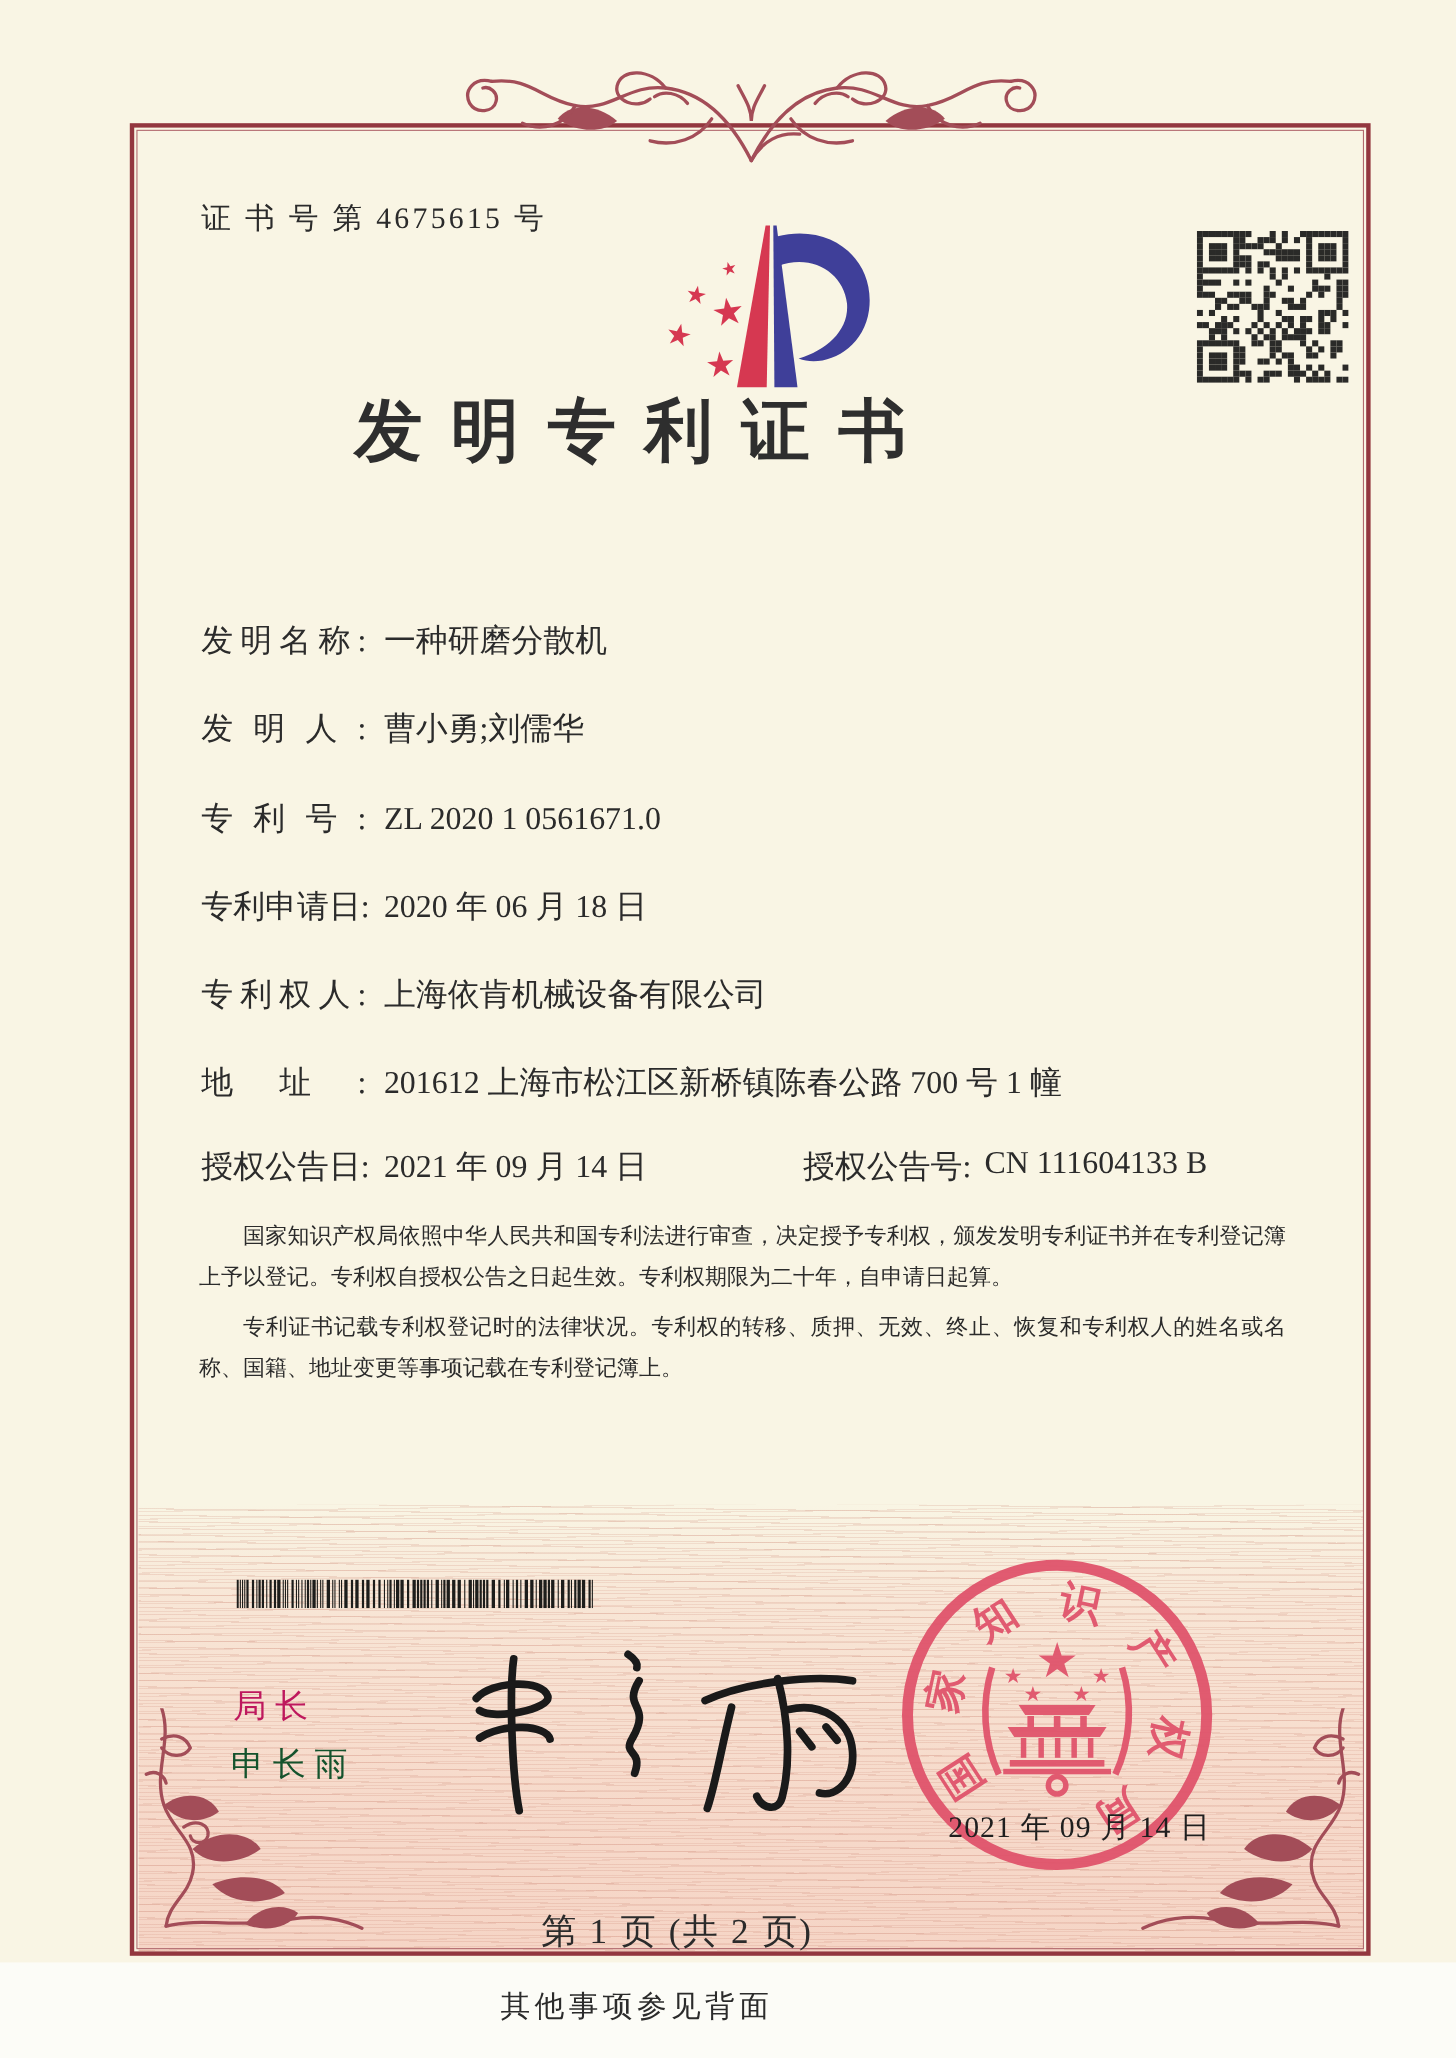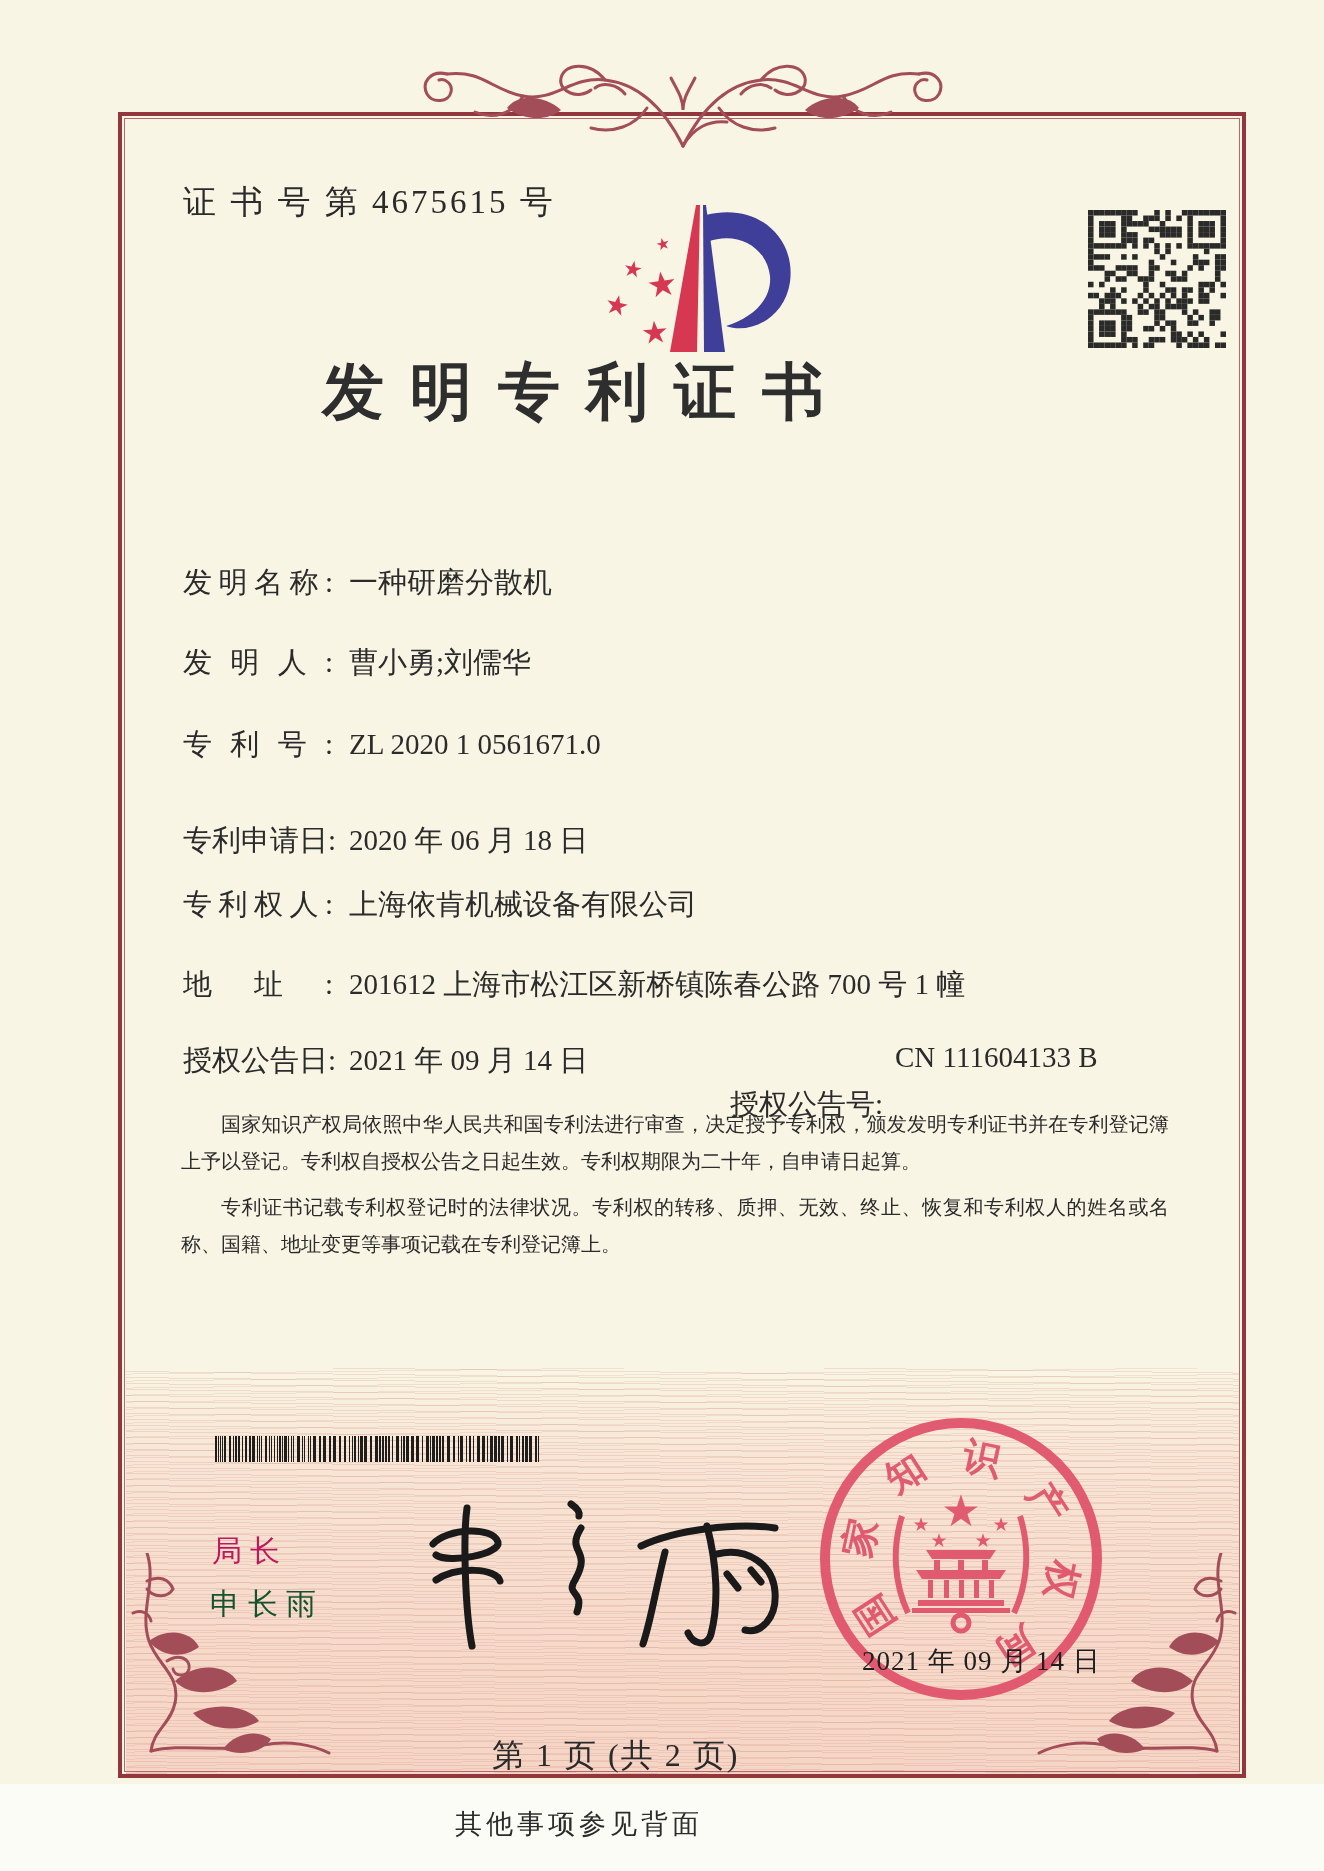--- a/index.html
+++ b/index.html
@@ -19,30 +19,30 @@
       linear-gradient(180deg, rgba(247,219,205,0) 0%, rgba(247,217,202,0.55) 22%, rgba(246,213,198,0.85) 65%, rgba(245,210,195,0.92) 100%);
   }
   .frame-outer {
     position:absolute; left:118px; top:112px; width:1128px; height:1666px;
     border:4px solid #93373f; box-sizing:border-box; z-index:2; pointer-events:none;
   }
   .frame-inner { position:absolute; inset:2px; border:1px solid #b26a6e; }
   .orn { position:absolute; z-index:3; pointer-events:none; }
   .orn path { stroke:#a34d58; stroke-width:3; fill:none; stroke-linecap:round; }
   .orn path.fill { fill:#a34d58; stroke:none; }
-  .cert-no { position:absolute; left:183px; top:180px; font-size:33px; letter-spacing:3px; z-index:3; }
+  .cert-no { position:absolute; left:183px; top:180px; font-size:27px; letter-spacing:3px; z-index:3; }
   .logo-svg { position:absolute; left:500px; top:160px; z-index:3; }
   .qr-box { position:absolute; left:1088px; top:210px; width:138px; height:138px; z-index:3; }
   .title { position:absolute; left:322px; top:350px; font-size:62px; font-weight:600;
     letter-spacing:26px; color:#2e2e2e; z-index:3; white-space:nowrap; }
   .field-row { position:absolute; left:183px; font-size:29px; white-space:nowrap; z-index:3; }
   .flabel { display:inline-block; width:150px; text-align:justify; text-align-last:justify; }
   .fvalue { margin-left:16px; }
   .grant-label { position:absolute; left:547px; top:0; width:150px; display:inline-block;
-    text-align:justify; text-align-last:justify;margin-top:44px; }
+    text-align:justify; text-align-last:justify; }
   .grant-value { position:absolute; left:712px; top:0; }
   .paras { position:absolute; left:181px; top:1106px; width:988px; font-size:20px;
     line-height:37px; text-align:justify; z-index:3; }
   .paras p { margin:0; text-indent:2em; }
   .paras p + p { margin-top:9px; }
   .barcode-box { position:absolute; left:215px; top:1436px; z-index:3; }
   .sig-title { position:absolute; left:212px; top:1531px; font-size:30px; letter-spacing:8px; z-index:3;
     font-family:"Liberation Sans","DejaVu Sans",sans-serif; color:#be185d; }
   .sig-name { position:absolute; left:210px; top:1584px; font-size:30px; letter-spacing:8px; z-index:3;
     font-family:"Liberation Sans","DejaVu Sans",sans-serif; color:#14532d; }
@@ -432,21 +432,21 @@
 
   <div class="field-row" style="top:563px;">
     <span class="flabel">发明名称:</span><span class="fvalue">一种研磨分散机</span>
   </div>
   <div class="field-row" style="top:643px;">
     <span class="flabel">发明人:</span><span class="fvalue">曹小勇;刘儒华</span>
   </div>
   <div class="field-row" style="top:725px;">
     <span class="flabel">专利号:</span><span class="fvalue">ZL 2020 1 0561671.0</span>
   </div>
-  <div class="field-row" style="top:805px;margin-top:16px;">
+  <div class="field-row" style="top:805px;">
     <span class="flabel">专利申请日:</span><span class="fvalue">2020 年 06 月 18 日</span>
   </div>
   <div class="field-row" style="top:885px;">
     <span class="flabel">专利权人:</span><span class="fvalue">上海依肯机械设备有限公司</span>
   </div>
   <div class="field-row" style="top:965px;">
     <span class="flabel">地址:</span><span class="fvalue">201612 上海市松江区新桥镇陈春公路 700 号 1 幢</span>
   </div>
   <div class="field-row" style="top:1041px;">
     <span class="flabel">授权公告日:</span><span class="fvalue">2021 年 09 月 14 日</span>

